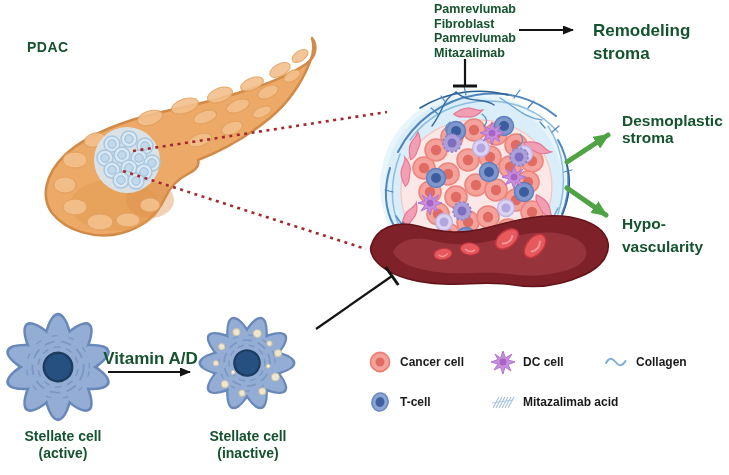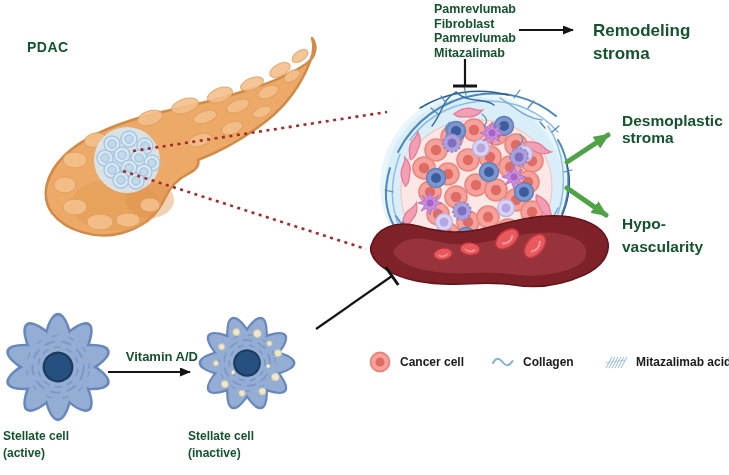--- a/index.html
+++ b/index.html
@@ -7,22 +7,22 @@
     position:relative;width:729px;height:475px;background:#ffffff;overflow:hidden;
     font-family:"Liberation Sans",sans-serif;color:#1a1a1a;
   }
   .scene{position:absolute;left:0;top:0;}
   .txt{position:absolute;font-weight:700;color:#14532d;}
   .pdac{left:27px;top:39px;font-size:14px;letter-spacing:.5px;}
   .drugs{left:434px;top:2px;font-size:12.5px;line-height:14.5px;}
   .remodeling{left:593px;top:19px;width:95px;font-size:17px;line-height:23px;}
   .desmo{left:622px;top:112px;width:108px;font-size:15.5px;line-height:17px;}
   .hypo{left:622px;top:212px;width:100px;font-size:15.5px;line-height:23px;}
-  .vitamin{left:103px;top:349px;width:95px;font-size:13px;text-align:right;}
-  .cell-label{width:120px;font-size:12px;line-height:17px;}
+  .vitamin{left:103px;top:349px;width:95px;font-size:17px;text-align:center;}
+  .cell-label{width:120px;font-size:14px;line-height:17px;text-align:center;}
   .cell-label-active{left:3px;top:428px;}
   .cell-label-inactive{left:188px;top:428px;}
   .legend{
     position:absolute;left:367px;top:342px;display:grid;
     grid-template-columns:123px 113px 126px;grid-auto-rows:40px;align-items:center;
   }
   .legend-item{display:flex;align-items:center;gap:7px;text-align:right;}
   .legend-item svg{flex:0 0 auto;}
   .legend-label{font-size:12px;font-weight:700;white-space:nowrap;}
 </style>
@@ -334,28 +334,42 @@
   <div class="legend">
 
     <div class="legend-item">
       <svg width="26" height="26" viewBox="-13 -13 26 26">
         <circle r="9.5" fill="#F4A29B" stroke="#EA8278" stroke-width="1.8"></circle>
         <circle r="4.5" fill="#DF6B63"></circle>
       </svg>
       <span class="legend-label">Cancer cell</span>
     </div>
 
+    <div class="legend-item">
+      <svg width="26" height="26" viewBox="-13 -13 26 26">
+        <path d="M0,-11 L2.5,-4 L9,-8 L5,-2 L12,0 L5,2.5 L8,9 L2,5 L0,12 L-2.5,5 L-9,8 L-5,2 L-12,0 L-5,-2.5 L-8,-8 L-2.5,-4 Z" fill="#C88FDE" stroke="#B273CF" stroke-width="1"></path>
+        <circle r="3.5" fill="#A963C4"></circle>
+      </svg>
+      <span class="legend-label">DC cell</span>
+    </div>
 
     <div class="legend-item">
       <svg width="26" height="26" viewBox="-13 -13 26 26">
         <path d="M-10,1 C-7,-4.5 -4,-4.5 -0.5,0 C3,4.5 6,4.5 9.5,-1" fill="none" stroke="#7FAFD8" stroke-width="2" stroke-linecap="round"></path>
       </svg>
       <span class="legend-label">Collagen</span>
     </div>
 
+    <div class="legend-item">
+      <svg width="26" height="26" viewBox="-13 -13 26 26">
+        <ellipse rx="8" ry="9" transform="rotate(15)" fill="#8AA6D6" stroke="#6B89C6" stroke-width="1.6"></ellipse>
+        <ellipse rx="4.5" ry="5" transform="rotate(15)" fill="#44619F"></ellipse>
+      </svg>
+      <span class="legend-label">T-cell</span>
+    </div>
 
 
     <div class="legend-item">
       <svg width="26" height="26" viewBox="-13 -13 26 26">
         <g stroke="#A5C2DC" stroke-width="1.1" fill="none">
           <path d="M-10,6 L-4,-5"></path>
             <path d="M-7,6 L-1,-5"></path>
             <path d="M-4,6 L2,-5"></path>
           <path d="M-1,6 L5,-5"></path>
             <path d="M2,6 L8,-5"></path>

